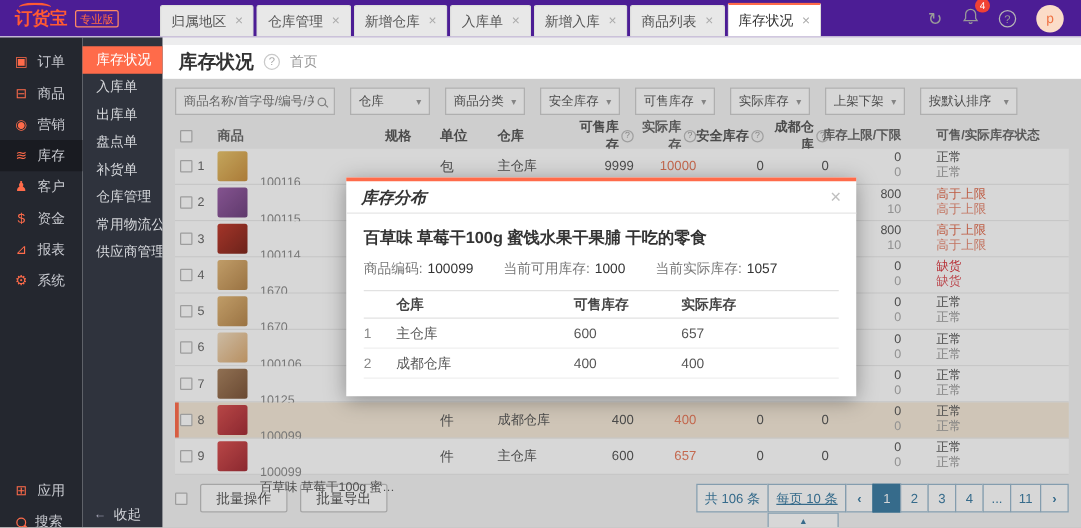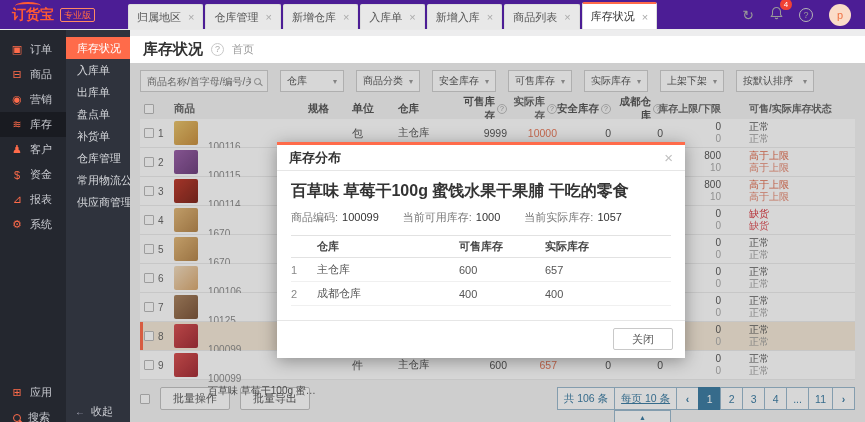--- a/index.html
+++ b/index.html
@@ -102,24 +102,24 @@
   .pager { margin-left:auto; display:flex; align-items:flex-end; font-size:10.5px; color:#3b7ca3; }
   .pg { border:1px solid #9ab9cd; background:#fff; display:flex; align-items:center; justify-content:center; height:23px; min-width:23px; padding:0 6px; margin-left:-1px; white-space:nowrap; }
   .pg.arrow { font-weight:bold; }
   .pg.active { background:#3b7ca3; color:#fff; border-color:#3b7ca3; }
   .pg.per { position:relative;text-decoration:underline; }
   .per-pop { position:absolute; top:22px; left:-1px; right:5px; height:15px; background:#fff; border:1px solid #9ab9cd; display:flex; align-items:center; justify-content:center; font-size:7px; color:#3b7ca3; }
 
   
   .modal { position:absolute; left:277px; top:142px; width:408px; background:#fff; border-top:3px solid #ff6b4a; box-shadow:0 3px 16px rgba(0,0,0,.35); z-index:20; font-size:11px; }
   .m-head { height:26px; display:flex; align-items:center; justify-content:space-between; padding:0 12px; border-bottom:1px solid #e6e6e6; }
-  .m-title { font-size:13px; font-weight:bold; color:#333; }
+  .m-title { font-size:13px; font-weight:bold; color:#333;font-style:italic; }
   .m-x { color:#c0c0c0; font-size:15px; line-height:1; }
   .m-body { padding:8px 14px 0; }
-  .m-pname { font-weight:bold; color:#333; font-size:16px; margin:2px 0 8px; }
+  .m-pname { font-weight:bold; color:#333; font-size:13px; margin:2px 0 8px; }
   .m-fields { display:flex; gap:24px; color:#777; font-size:11px; }
   .m-fields .fv { color:#333; margin-left:4px; }
   .m-fields .fv.b { font-weight:normal; }
   .m-table { margin-top:10px; margin-bottom:14px; }
   .mt-head { display:flex; align-items:center; height:23px; border-top:1px solid #e2e2e2; border-bottom:1px solid #e2e2e2; color:#444; font-weight:bold; }
   .mt-row { display:flex; align-items:center; height:24px; border-bottom:1px solid #f0f0f0; color:#555; }
   .mc-no { width:26px; flex:none; color:#888; }
   .mc-wh { width:142px; flex:none; }
   .mc-s { width:86px; flex:none; }
   .mc-a { flex:1; }
@@ -640,18 +640,15 @@
           <span class="mc-a">657</span>
         </div>
         <div class="mt-row">
           <span class="mc-no">2</span>
           <span class="mc-wh">成都仓库</span>
           <span class="mc-s">400</span>
           <span class="mc-a">400</span>
         </div>
       </div>
     </div>
-    <div class="m-foot">
-      <button class="m-close-btn">关闭</button>
-    </div>
   </section>
 
 </div>
 
 </body></html>

